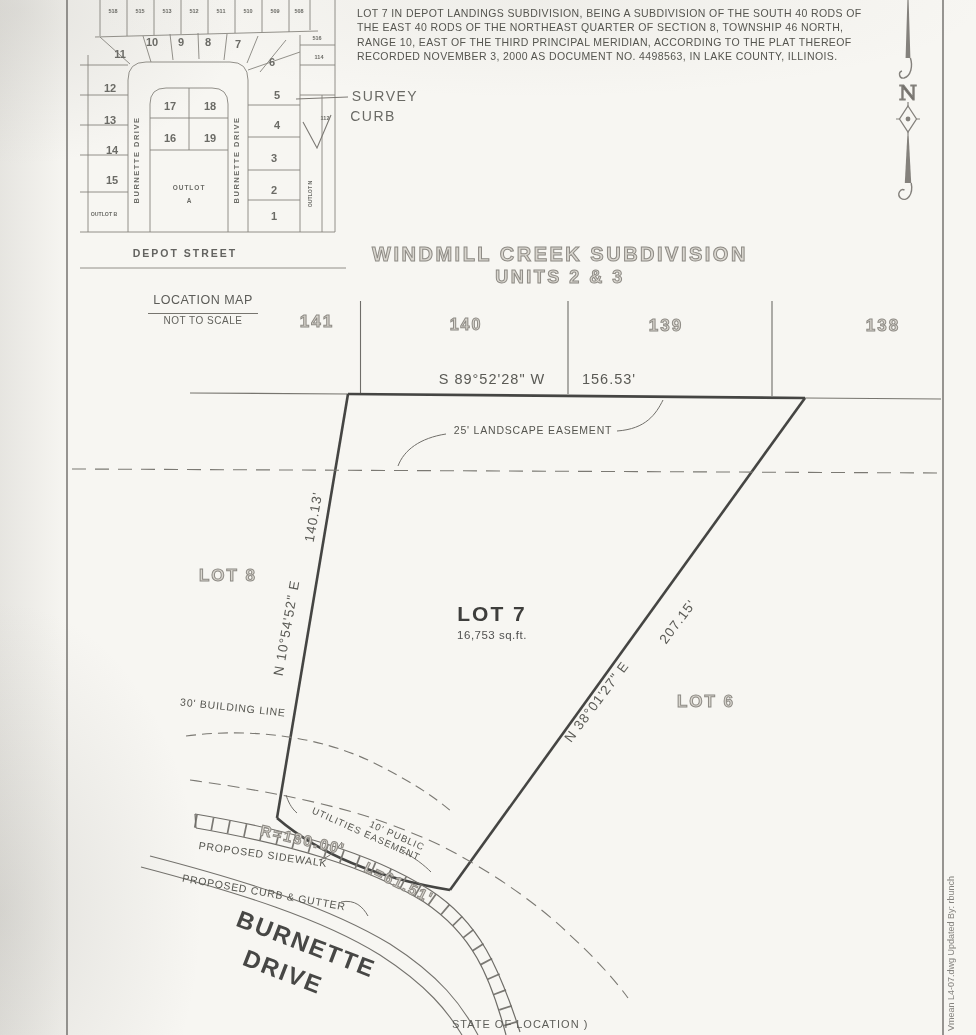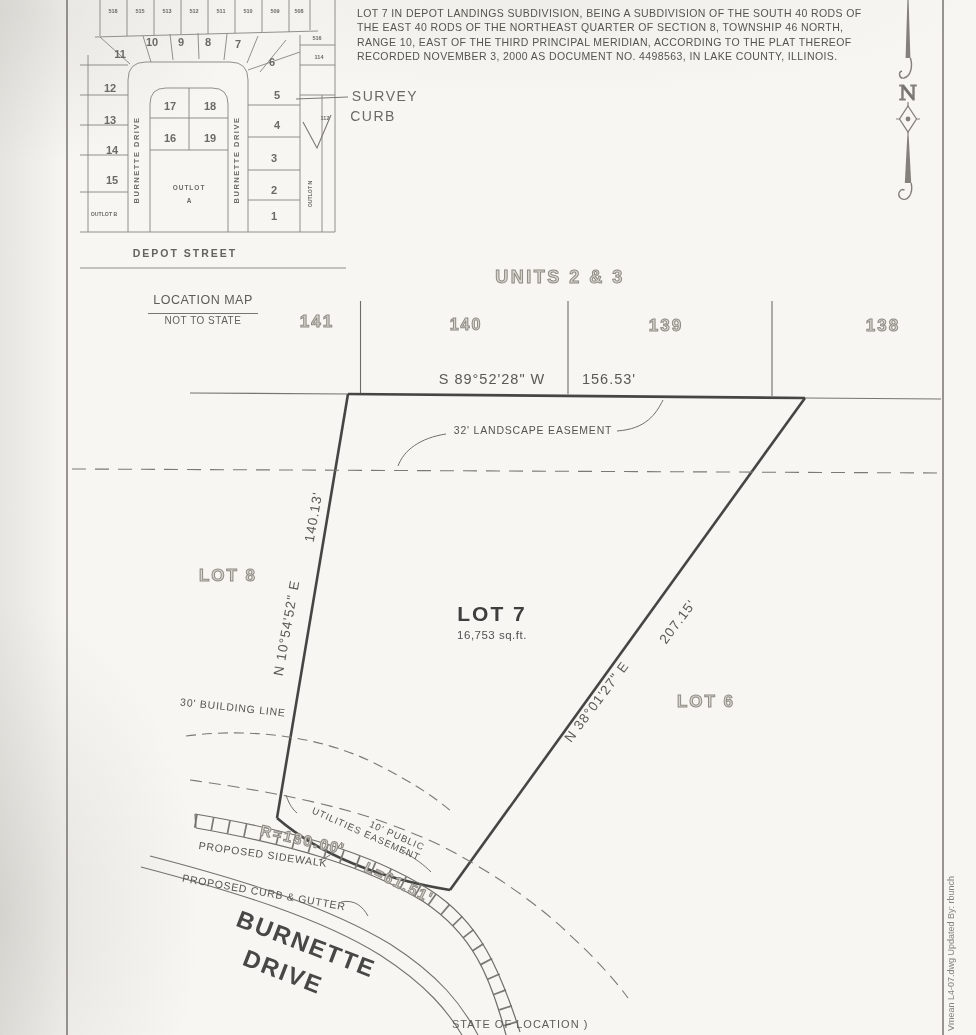--- a/index.html
+++ b/index.html
@@ -177,33 +177,34 @@
       <text x="185" y="257" font-size="10.5" letter-spacing="2" fill="#636360">DEPOT STREET</text>
     </g>
   </svg>
 
   <div class="lbl wrap tech" style="left:357px;top:6px;width:512px;font-size:10.5px;line-height:1.38;letter-spacing:.4px;">LOT 7 IN DEPOT LANDINGS SUBDIVISION, BEING A SUBDIVISION OF THE SOUTH 40 RODS OF THE EAST 40 RODS OF THE NORTHEAST QUARTER OF SECTION 8, TOWNSHIP 46 NORTH, RANGE 10, EAST OF THE THIRD PRINCIPAL MERIDIAN, ACCORDING TO THE PLAT THEREOF RECORDED NOVEMBER 3, 2000 AS DOCUMENT NO. 4498563, IN LAKE COUNTY, ILLINOIS.</div>
 
   <div class="lbl ctr" style="left:350px;top:88px;width:70px;font-size:14px;letter-spacing:1.5px;color:#6a6a65;">SURVEY</div>
   <div class="lbl ctr" style="left:350px;top:108px;width:46px;font-size:14px;letter-spacing:1.5px;color:#6a6a65;">CURB</div>
 
   <div class="lbl ctr" style="left:148px;top:293px;width:110px;font-size:12.5px;letter-spacing:.5px;color:#5c5c58;border-bottom:1.5px solid #77756f;padding-bottom:5px;">LOCATION MAP</div>
-  <div class="lbl ctr" style="left:156px;top:315px;width:94px;font-size:10px;letter-spacing:.5px;color:#62625d;">NOT TO STATE</div>
-
+  <div class="lbl ctr" style="left:156px;top:315px;width:94px;font-size:10px;letter-spacing:.5px;color:#62625d;">NOT TO SCALE</div>
+
+  <div class="lbl ctr hollow" style="left:360px;top:243px;width:400px;font-size:20px;letter-spacing:2.5px;">WINDMILL CREEK SUBDIVISION</div>
   <div class="lbl ctr hollow" style="left:360px;top:267px;width:400px;font-size:18px;letter-spacing:2.5px;text-align:center;">UNITS 2 &amp; 3</div>
 
   <div class="lbl ctr hollow" style="left:294px;top:312px;width:46px;font-size:17px;">141</div>
   <div class="lbl ctr hollow" style="left:443px;top:316px;width:46px;font-size:16px;">140</div>
   <div class="lbl ctr hollow" style="left:643px;top:316px;width:46px;font-size:17px;">139</div>
   <div class="lbl ctr hollow" style="left:858px;top:316px;width:50px;font-size:17px;">138</div>
 
   <div class="lbl ctr dim" style="left:412px;top:371px;width:160px;font-size:14.5px;letter-spacing:1px;">S 89°52'28" W</div>
   <div class="lbl ctr dim" style="left:578px;top:371px;width:62px;font-size:14.5px;letter-spacing:1px;">156.53'</div>
 
-  <div class="lbl ctr tech" style="left:447px;top:424px;width:172px;font-size:10.5px;">32' LANDSCAPE EASEMENT</div>
+  <div class="lbl ctr tech" style="left:447px;top:424px;width:172px;font-size:10.5px;">25' LANDSCAPE EASEMENT</div>
 
   <div class="lbl ctr dim" style="left:187px;top:620px;width:200px;font-size:13.5px;letter-spacing:1px;transform:rotate(-80deg);">N 10°54'52" E</div>
   <div class="lbl ctr dim" style="left:264px;top:509px;width:100px;font-size:13.5px;letter-spacing:1px;transform:rotate(-80deg);">140.13'</div>
 
   <div class="lbl ctr dim" style="left:497px;top:694px;width:200px;font-size:13.5px;letter-spacing:1px;transform:rotate(-53deg);">N 38°01'27" E</div>
   <div class="lbl ctr dim" style="left:628px;top:614px;width:100px;font-size:13.5px;letter-spacing:1px;transform:rotate(-53deg);">207.15'</div>
 
   <div class="lbl ctr hollow" style="left:178px;top:566px;width:100px;font-size:17px;">LOT 8</div>
   <div class="lbl ctr" style="left:432px;top:602px;width:120px;font-size:21px;font-weight:700;letter-spacing:2px;color:#3e3e3c;">LOT 7</div>
   <div class="lbl ctr" style="left:422px;top:629px;width:140px;font-size:11.5px;letter-spacing:.5px;color:#515150;">16,753 sq.ft.</div>

